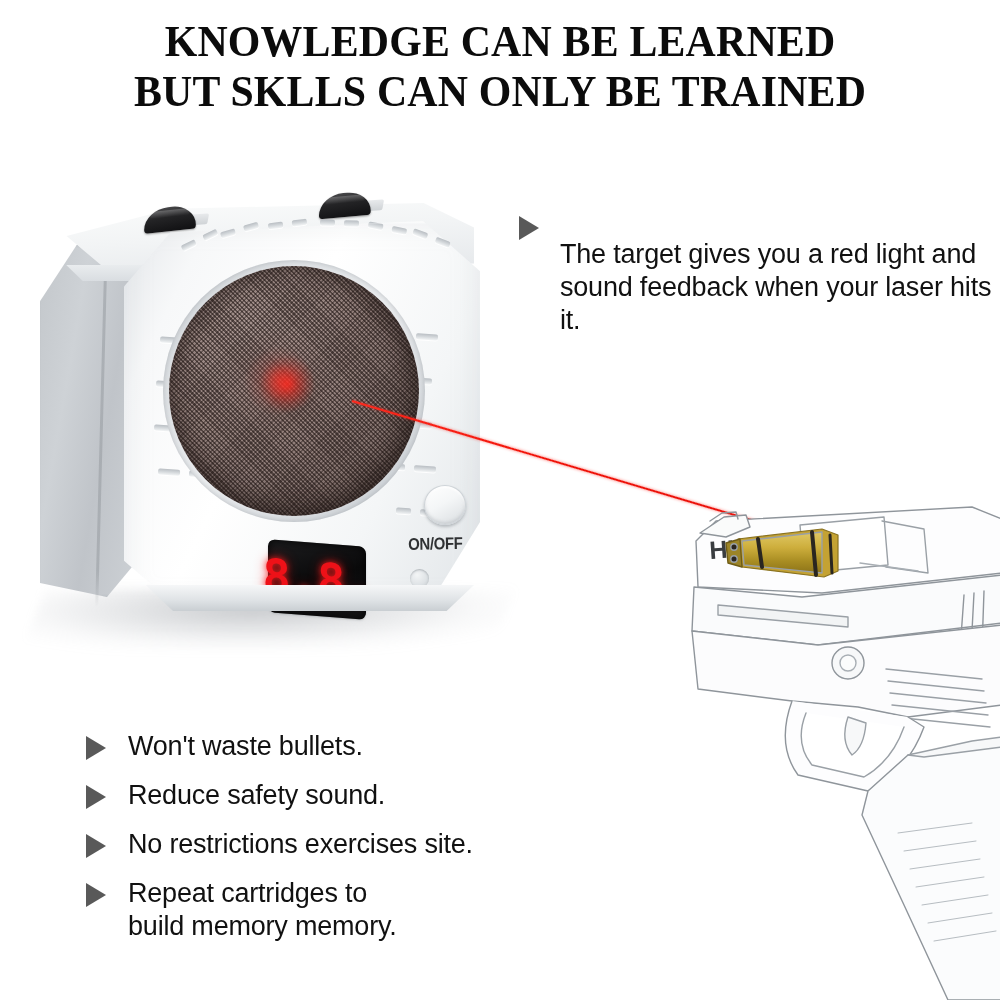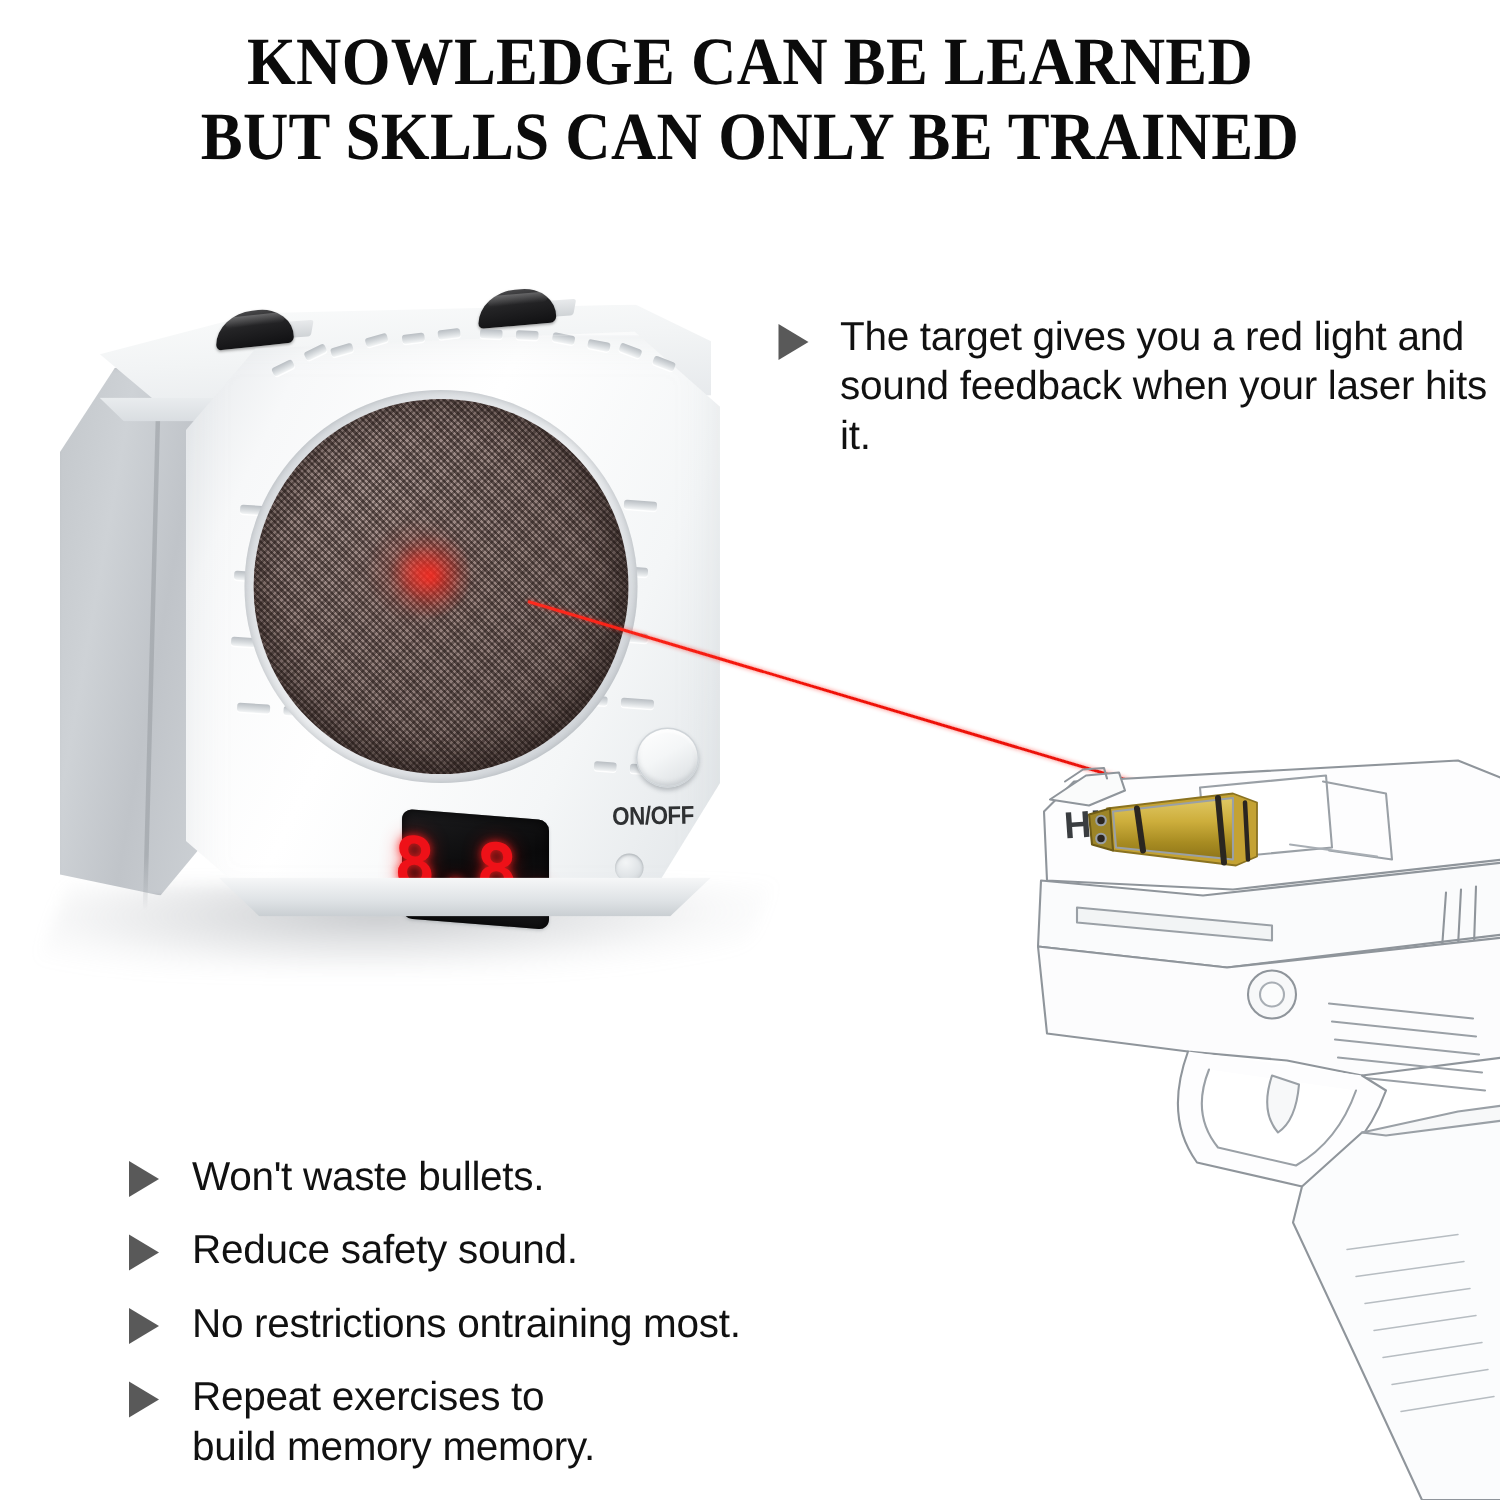--- a/index.html
+++ b/index.html
@@ -309,34 +309,34 @@
   .bullet-tri {
     position: absolute;
     left: 3px;
     top: 8px;
     width: 0; height: 0;
     border-left: 20px solid #595959;
     border-top: 12px solid transparent;
     border-bottom: 12px solid transparent;
   }
   .feature-body {
+    margin-top: 30px;
     padding-left: 44px;
     color: #111111;
     font-size: 27px;
     line-height: 33px;
     letter-spacing: -0.2px;
   }
 
   
   .bottom-list {
     position: absolute;
     left: 78px;
     top: 730px;
     width: 560px;
-    margin-top: 38px;
   }
   .blitem {
     position: relative;
     padding-left: 50px;
     margin-bottom: 16px;
     color: #111111;
     font-size: 27px;
     line-height: 33px;
     letter-spacing: -0.2px;
   }
@@ -547,22 +547,22 @@
     <div class="blitem">
       <span class="bullet-tri"></span>
       <span>Won't waste bullets.</span>
     </div>
     <div class="blitem">
       <span class="bullet-tri"></span>
       <span>Reduce safety sound.</span>
     </div>
     <div class="blitem">
       <span class="bullet-tri"></span>
-      <span>No restrictions ontraining most.</span>
+      <span>No restrictions exercises site.</span>
     </div>
     <div class="blitem">
       <span class="bullet-tri"></span>
-      <span>Repeat exercises to</span>
+      <span>Repeat cartridges to</span>
       <span class="l2">build memory memory.</span>
     </div>
   </div>
 
 </div>
 
 </body></html>

